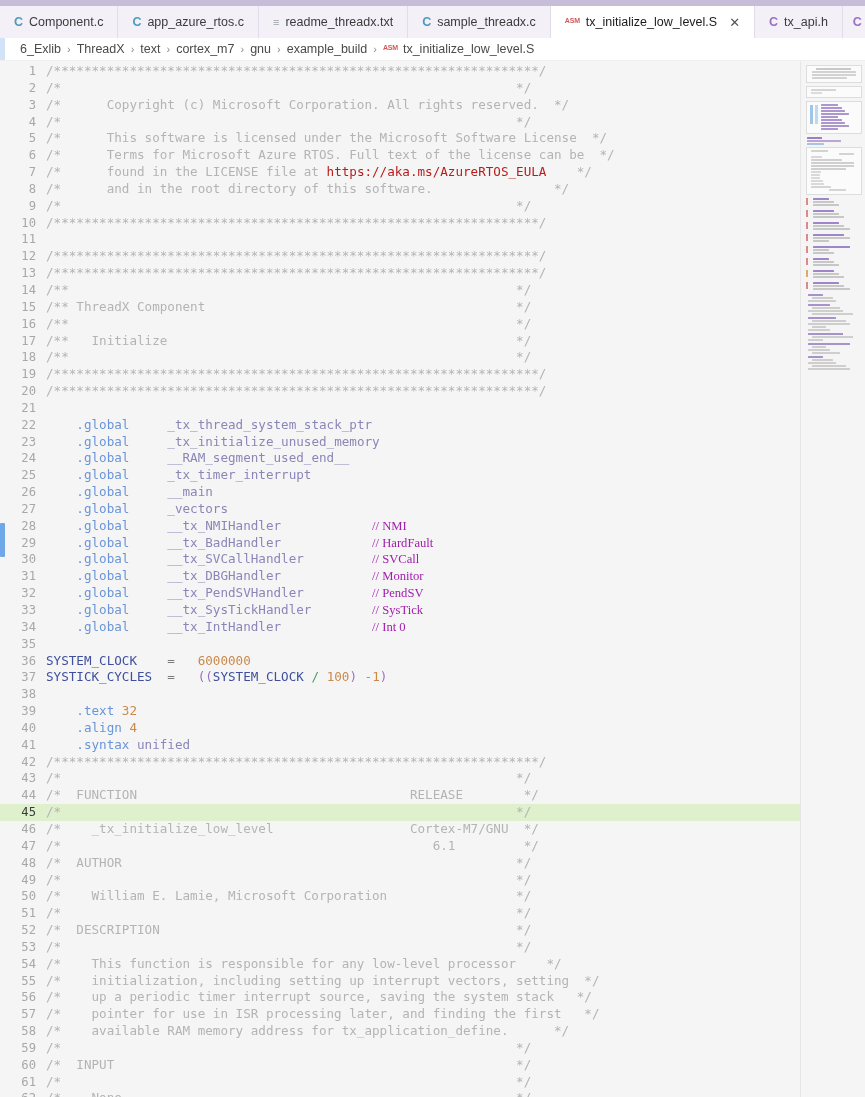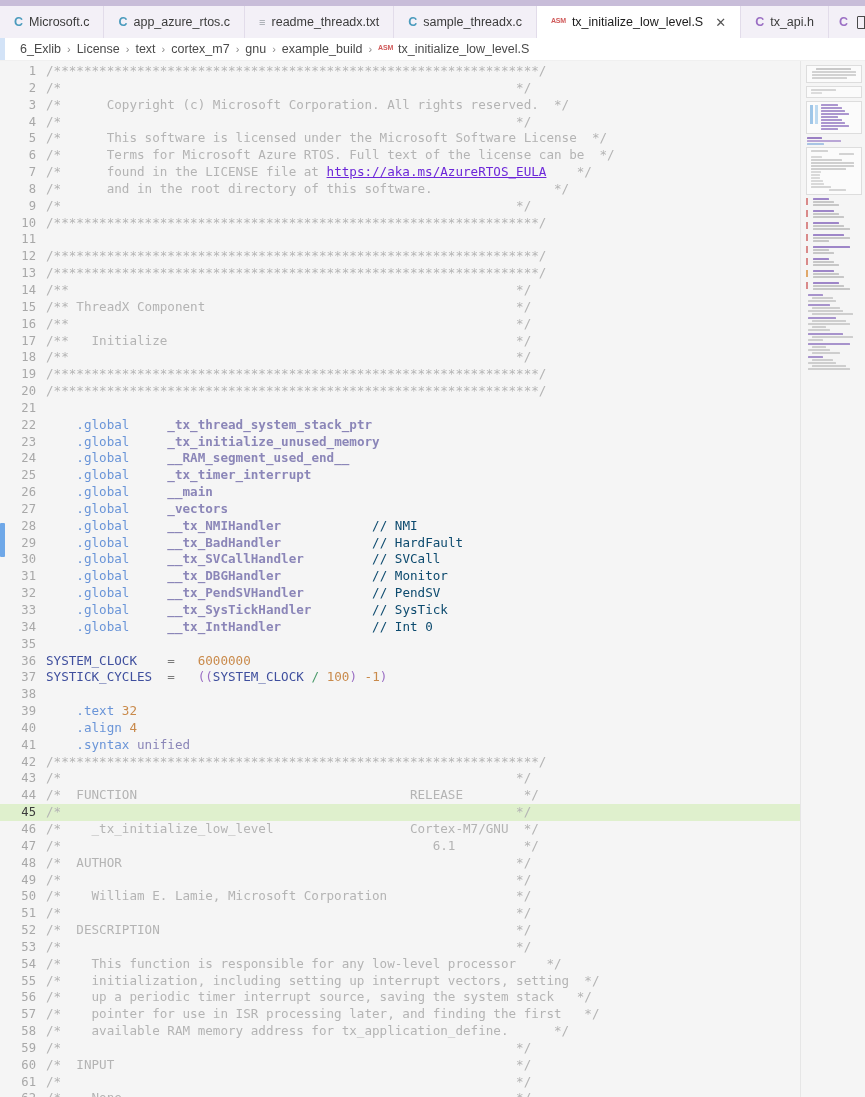--- a/index.html
+++ b/index.html
@@ -163,24 +163,24 @@
     padding-right: 10px;
     color: #a8a8a8;
     font-size: 12.2px;
     user-select: none;
   }
   .line.current .ln { color: #3c3c3c; }
   .code { flex: 1 1 auto; }
 
   
   .cmt   { color: #b4b4b4; }
-  .cmt2  { color: #0c4a6e; }
-  .link  { color: #6d28d9; text-decoration: underline; }
+  .cmt2  { color: #a21caf; font-family: Liberation Serif, serif; }
+  .link  { color: #b91c1c; }
   .dir   { color: #6a95d8; }
-  .sym   { color: #8b86b8; font-weight: bold; }
+  .sym   { color: #8b86b8; }
   .ident { color: #3f4f9e; }
   .num   { color: #c98a4b; text-align: right; }
   .op    { color: #7a7a7a; }
   .paren { color: #9b6fc4; }
   .slash { color: #4a9a6a; }
   .kw    { color: #8b86b8; }
 
   
   #minimap-col {
     width: 65px;
@@ -215,21 +215,21 @@
 </style>
 </head>
 <body>
 
 <div id="titlebar-strip"></div>
 
 <div id="tabbar">
 
   <div class="tab">
       <span class="tab-icon c">C</span>
-      <span class="tab-label">Microsoft.c</span>
+      <span class="tab-label">Component.c</span>
     </div>
     <div class="tab">
       <span class="tab-icon c">C</span>
       <span class="tab-label">app_azure_rtos.c</span>
     </div>
     <div class="tab">
       <span class="tab-icon txt">≡</span>
       <span class="tab-label">readme_threadx.txt</span>
     </div>
     <div class="tab">
@@ -248,21 +248,21 @@
     <div id="tabbar-right">
     <span class="tab-icon h">C</span>
     <span id="split-icon"></span>
   </div>
 </div>
 
 <div id="breadcrumb">
 
 <span class="crumb">6_Exlib</span>
     <span class="crumb-sep">›</span>
-    <span class="crumb">License</span>
+    <span class="crumb">ThreadX</span>
     <span class="crumb-sep">›</span>
     <span class="crumb">text</span>
     <span class="crumb-sep">›</span>
     <span class="crumb">cortex_m7</span>
     <span class="crumb-sep">›</span>
     <span class="crumb">gnu</span>
     <span class="crumb-sep">›</span>
     <span class="crumb">example_build</span>
     <span class="crumb-sep">›</span>
     <span class="crumb crumb-file">

